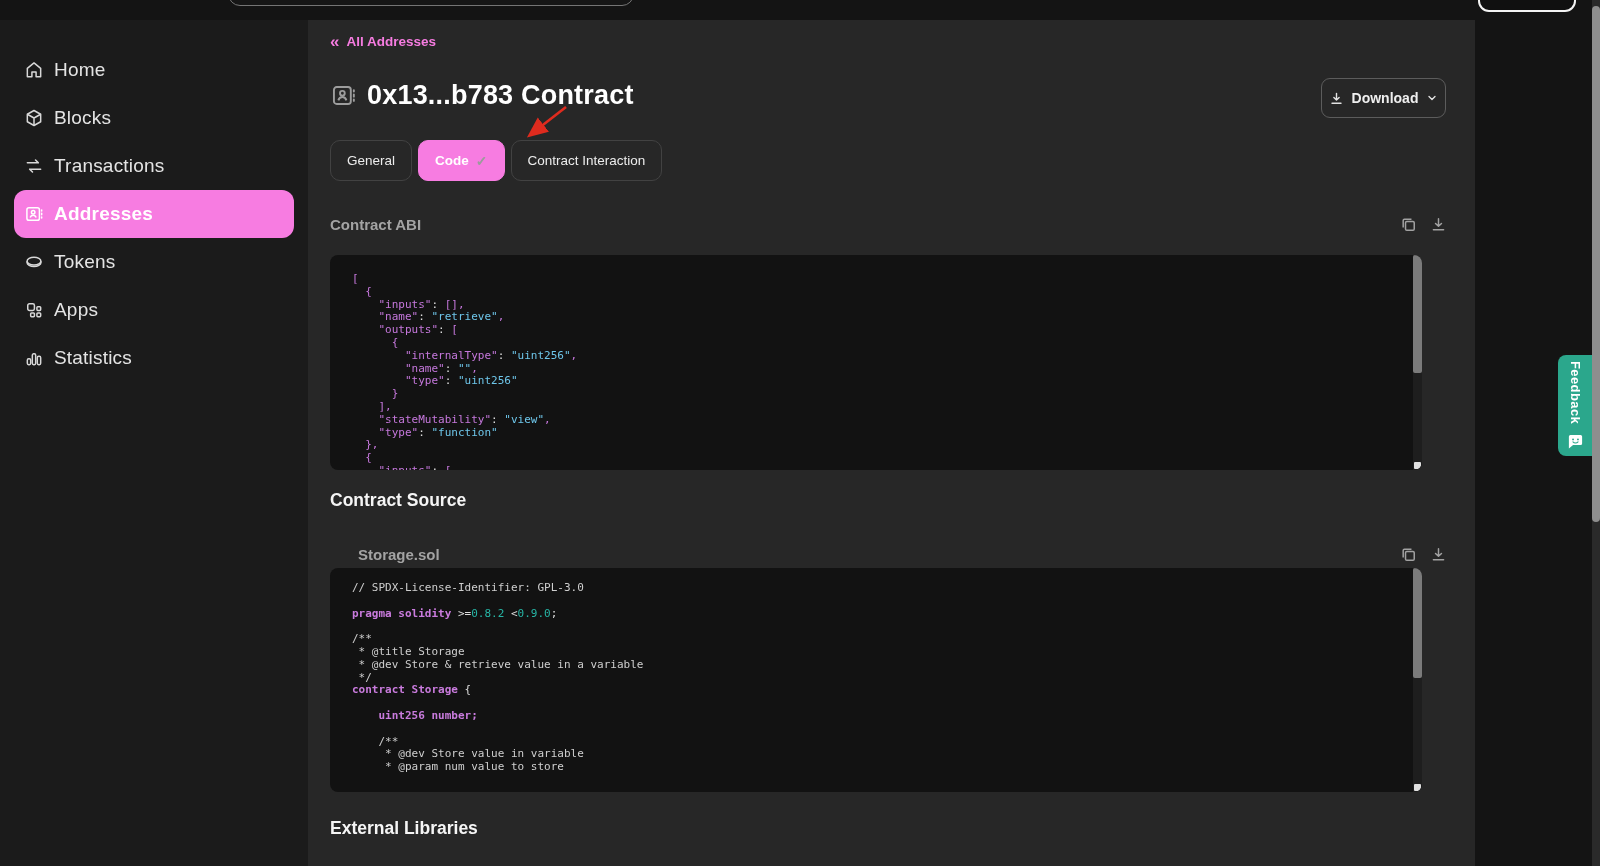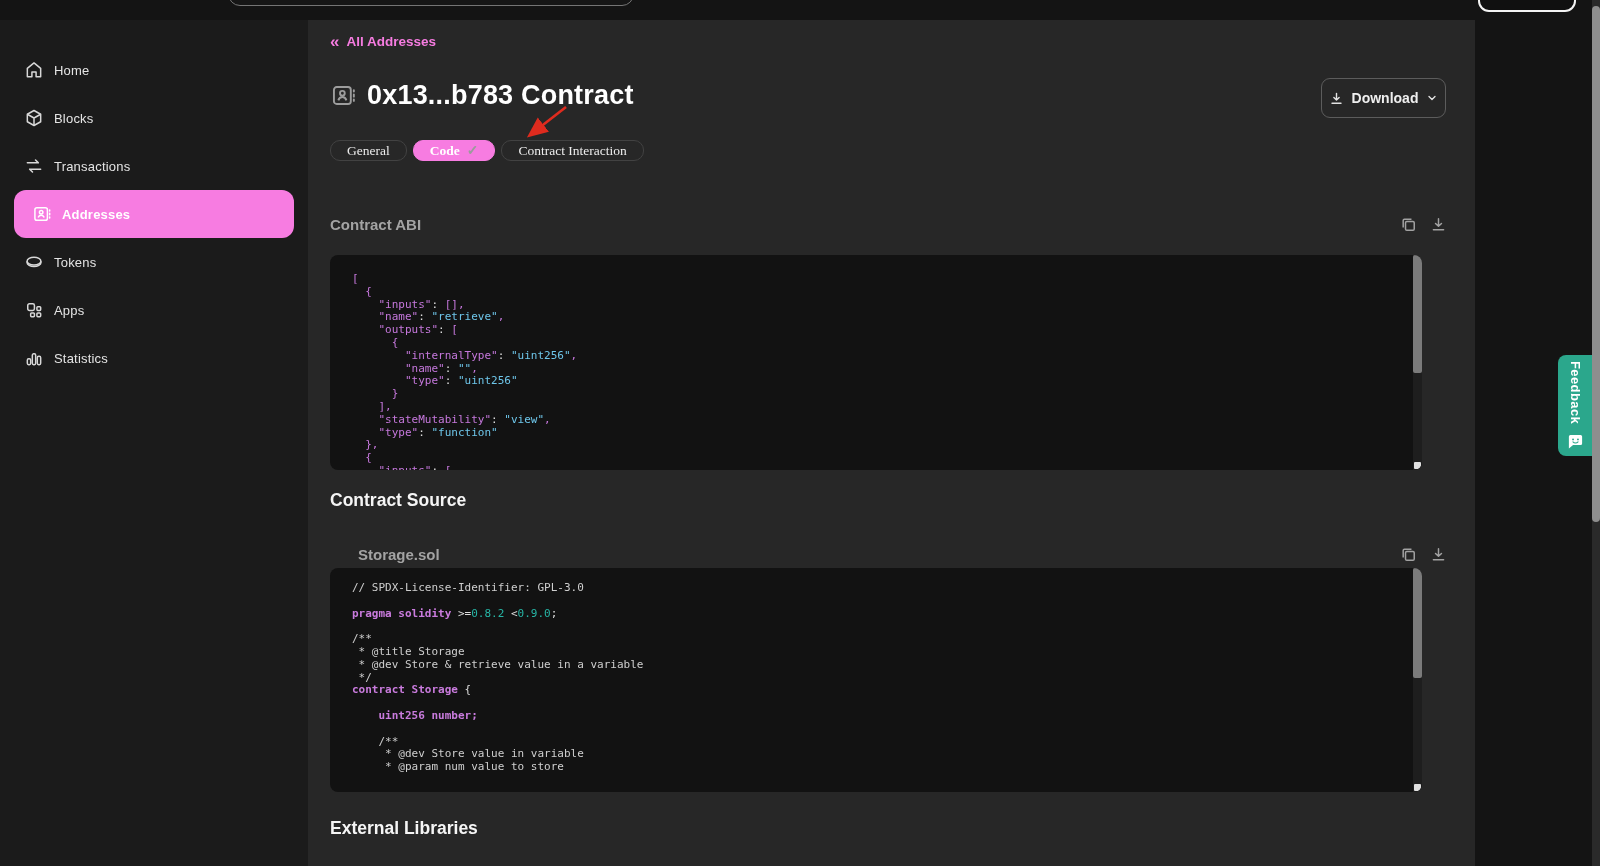--- a/index.html
+++ b/index.html
@@ -11,44 +11,44 @@
   }
   
   .search-sliver{position:absolute;left:228px;top:-30px;width:404px;height:34px;
     border:1.5px solid #757575;border-radius:12px;background:#161616;}
   .topbar-pill{position:absolute;left:1478px;top:-12px;width:94px;height:20px;
     border:2px solid #f4f4f4;border-radius:11px;background:#101010;}
   
   .sidebar{position:absolute;left:0;top:20px;width:308px;height:846px;background:#1b1b1b;}
   .nav{position:absolute;left:0;top:26px;right:0;display:flex;flex-direction:column;}
   .nav-item{height:48px;display:flex;align-items:center;padding-left:24px;color:#e4e4e4;
-    font-size:13px;font-weight:500;cursor:pointer;background:transparent;border:none;}
+    font-size:19px;font-weight:500;cursor:pointer;background:transparent;border:none;}
   .nav-item .nicon{width:20px;height:20px;color:#d8d8d8;flex:0 0 auto;display:flex;}
   .nav-item .nlabel{margin-left:10px;letter-spacing:.2px;}
-  .nav-item.active{background:var(--pink,#f77ce1);margin:0 14px;padding-left:18px;
+  .nav-item.active{background:var(--pink,#f77ce1);margin:0 14px;padding-left:10px;
     border-radius:12px;color:#fff;font-weight:700;text-align:center;}
   .nav-item.active .nicon{color:#fff;}
   
   .panel{position:absolute;left:308px;top:20px;width:1167px;height:846px;background:#272727;}
   .breadcrumb{position:absolute;left:22px;top:14px;display:flex;align-items:center;gap:7px;
     color:var(--pink,#f77ce1);font-size:13.5px;font-weight:700;cursor:pointer;}
   .breadcrumb .back-glyph{font-size:17px;line-height:13px;}
   .title-row{position:absolute;left:22px;top:60px;display:flex;align-items:center;gap:10px;}
   .title-icon{width:27px;height:27px;color:#9d9d9d;display:flex;}
   .page-title{color:#ffffff;font-size:27px;font-weight:600;letter-spacing:.2px;}
   .download-btn{position:absolute;left:1013px;top:58px;width:125px;height:40px;
     border:1px solid #5c5c5c;border-radius:9px;background:transparent;display:flex;
     align-items:center;justify-content:center;gap:8px;color:#efefef;font-size:14px;
     font-weight:600;cursor:pointer;font-family:inherit;}
   .download-btn .dlicon,.download-btn .chev{display:flex;color:#e3e3e3;}
   
   .tabs{position:absolute;left:22px;top:120px;display:flex;gap:6px;}
-  .tab{height:21px;border:1px solid #424242;border-radius:10px;background:transparent;
+  .tab{height:41px;border:1px solid #424242;border-radius:10px;background:transparent;
     color:#ececec;font-size:13.5px;font-weight:500;padding:0 16px;display:flex;
-    align-items:center;gap:7px;cursor:pointer;font-family:Liberation Serif, serif;}
+    align-items:center;gap:7px;cursor:pointer;font-family:Liberation Sans, sans-serif;}
   .tab.active{background:var(--pink,#f77ce1);border-color:var(--pink,#f77ce1);
     color:#ffffff;font-weight:600;}
   .tab .check{color:#9b9b9b;font-size:14px;font-weight:700;}
   
   .sec-label{position:absolute;left:22px;color:#a3a3a3;font-size:15px;font-weight:700;}
   .sec-title{position:absolute;left:22px;color:#f5f5f5;font-size:17.5px;font-weight:700;}
   .block-actions{position:absolute;display:flex;gap:13px;color:#a2a2a2;}
   .block-actions .aicon{width:17px;height:17px;display:flex;cursor:pointer;}
   
   .code-block{position:absolute;left:22px;width:1092px;background:#121212;border-radius:8px;

